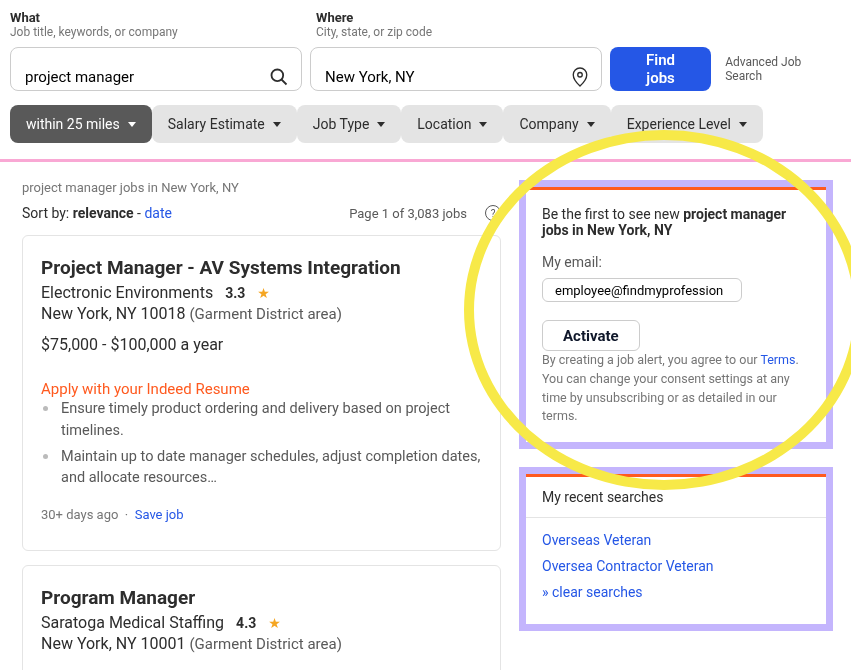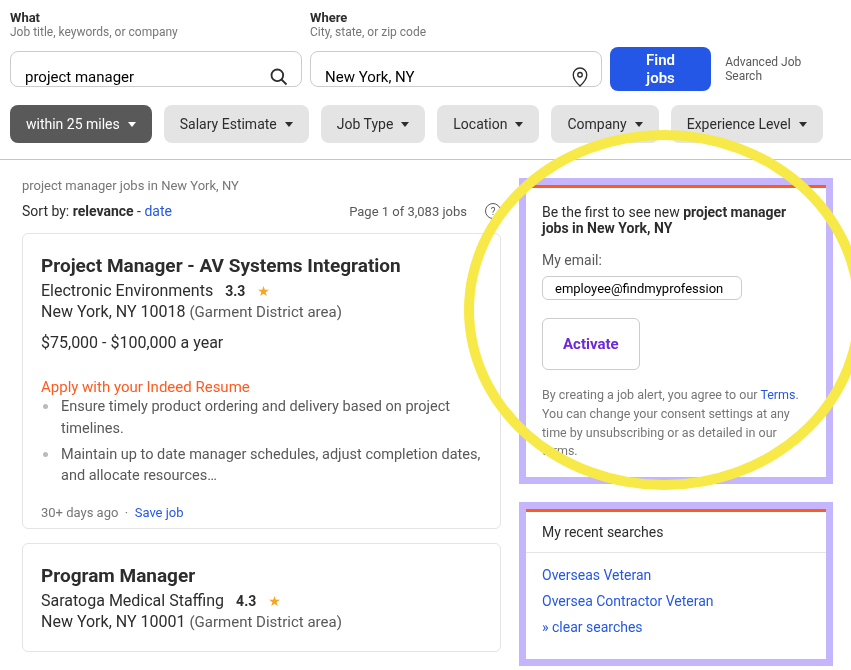--- a/index.html
+++ b/index.html
@@ -1,64 +1,64 @@
 <!DOCTYPE html>
 <html><head>
 <meta charset="utf-8">
 <style>
 *{box-sizing:border-box;margin:0;padding:0;font-family:-apple-system,BlinkMacSystemFont,"Segoe UI",Roboto,Arial,sans-serif}
 body{background:#fff;width:851px;color:#2d2d2d;position:relative}
 .search-section{padding:10px 10px 0 10px}
-.search-labels{display:flex;gap:0}
+.search-labels{display:flex;gap:6px}
 .sl{display:flex;flex-direction:column;margin-bottom:8px}
 .sl-what{width:300px}
 .sl-where{width:300px;margin-left:0}
 .sl-label{font-weight:700;font-size:13px}
 .sl-sub{font-size:12px;color:#767676}
 .search-row{display:flex;gap:8px;align-items:center}
-.input-wrap{position:relative;flex:0 0 292px;height:36px;border:1px solid #ccc;border-radius:8px;display:flex;align-items:center;padding:16px 44px 0 14px}
+.input-wrap{position:relative;flex:0 0 292px;height:44px;border:1px solid #ccc;border-radius:8px;display:flex;align-items:center;padding:16px 44px 0 14px}
 .input-wrap input{border:none;outline:none;width:100%;font-size:15px}
 .input-icon{position:absolute;right:12px;display:flex;align-items:center}
 .find-btn{background:#2557e6;color:#fff;border:none;border-radius:8px;height:44px;padding:0 20px;font-size:15px;font-weight:600;cursor:pointer}
 .adv-link{font-size:12px;color:#595959;margin-left:6px;cursor:pointer}
-.filters{display:flex;gap:12px;padding:14px 10px 16px 10px;border-bottom:1px solid #f9a8d4}
+.filters{display:flex;gap:0;padding:14px 10px 16px 10px;border-bottom:3px solid #f9a8d4}
 .filter{background:#e4e4e4;border:none;border-radius:8px;height:38px;padding:0 16px;font-size:14px;color:#2d2d2d;display:flex;align-items:center;gap:8px;cursor:pointer}
 .filter.active{background:#595959;color:#fff}
 .chev-down{width:0;height:0;border-left:4px solid transparent;border-right:4px solid transparent;border-top:5px solid currentColor}
 .main{display:flex;padding:18px 18px 0 22px;gap:18px}
 .left{flex:1;min-width:0}
 .meta{font-size:13px;color:#767676;margin-bottom:10px}
 .sort-row{display:flex;justify-content:space-between;align-items:center;font-size:14px;margin-bottom:14px}
 .sort-left{color:#2d2d2d}
 .sort-left b{font-weight:700}
 .sort-left a{color:#2557e6;text-decoration:none}
 .sort-right{color:#595959;font-size:13px;display:flex;align-items:center;gap:18px}
 .qmark{width:16px;height:16px;border:1.5px solid #595959;border-radius:50%;display:inline-flex;align-items:center;justify-content:center;font-size:10px;color:#595959}
-.card{border:1px solid #e4e4e4;border-radius:6px;padding:20px 18px 8px 18px;margin-bottom:14px}
+.card{border:1px solid #e4e4e4;border-radius:6px;padding:20px 18px 28px 18px;margin-bottom:14px}
 .job-title{font-size:19px;font-weight:700;margin-bottom:4px}
 .company-row{font-size:16px;display:flex;align-items:center;gap:12px;margin-bottom:2px}
 .rating{font-weight:700;font-size:14px}
 .star{color:#f5a623;font-size:14px}
 .location{font-size:16px;margin-bottom:12px}
 .loc-area{color:#595959;font-size:15px}
 .salary{font-weight:400;font-size:16px;margin-bottom:26px}
 .apply-link{color:#ff5a1f;font-size:15px;display:block}
 .bullets{list-style:none;margin-bottom:18px}
 .bullets li{position:relative;padding-left:20px;font-size:14.5px;color:#595959;line-height:1.5;margin-bottom:4px}
 .bullets li:before{content:"";position:absolute;left:2px;top:8px;width:5px;height:5px;background:#bbb;border-radius:50%}
 .card-foot{font-size:13px;color:#767676}
 .card-foot a{color:#2557e6;text-decoration:none}
 .right{width:314px;flex:0 0 314px}
 .panel{border:7px solid #c4b5fd;margin-bottom:18px}
 .panel-top{border-top:3px solid #ff5a1f;padding:16px}
 .alert-title{font-size:14px;margin-bottom:16px}
 .alert-title b{font-weight:700}
 .email-lbl{font-size:14px;color:#595959;margin-bottom:8px}
 .email-input{width:200px;height:24px;border:1px solid #ccc;border-radius:6px;padding:0 12px;font-size:13px;margin-bottom:18px}
-.activate{background:#fff;border:1px solid #ccc;border-radius:6px;height:52px;padding:0 20px;font-size:15px;font-weight:700;color:#6d28d9;cursor:pointer;margin-bottom:16px}
+.activate{background:#fff;border:1px solid #ccc;border-radius:6px;height:31px;padding:0 20px;font-size:15px;font-weight:700;color:#0f172a;cursor:pointer;}
 .disclaimer{font-size:12.5px;color:#767676;line-height:1.5}
 .disclaimer a{color:#2557e6;text-decoration:none}
 .recent-hdr{border-top:3px solid #ff5a1f;padding:12px 16px;border-bottom:1px solid #e4e4e4;font-size:14px}
 .recent-body{padding:14px 16px}
 .recent-link{color:#2557e6;font-size:14px;text-decoration:none;display:block;margin-bottom:10px}
 .highlight-circle{position:absolute;border:10px solid #f7e948;border-radius:50%;pointer-events:none;width:400px;height:360px;left:464px;top:130px}
 </style>
 </head>
 <body>
 

